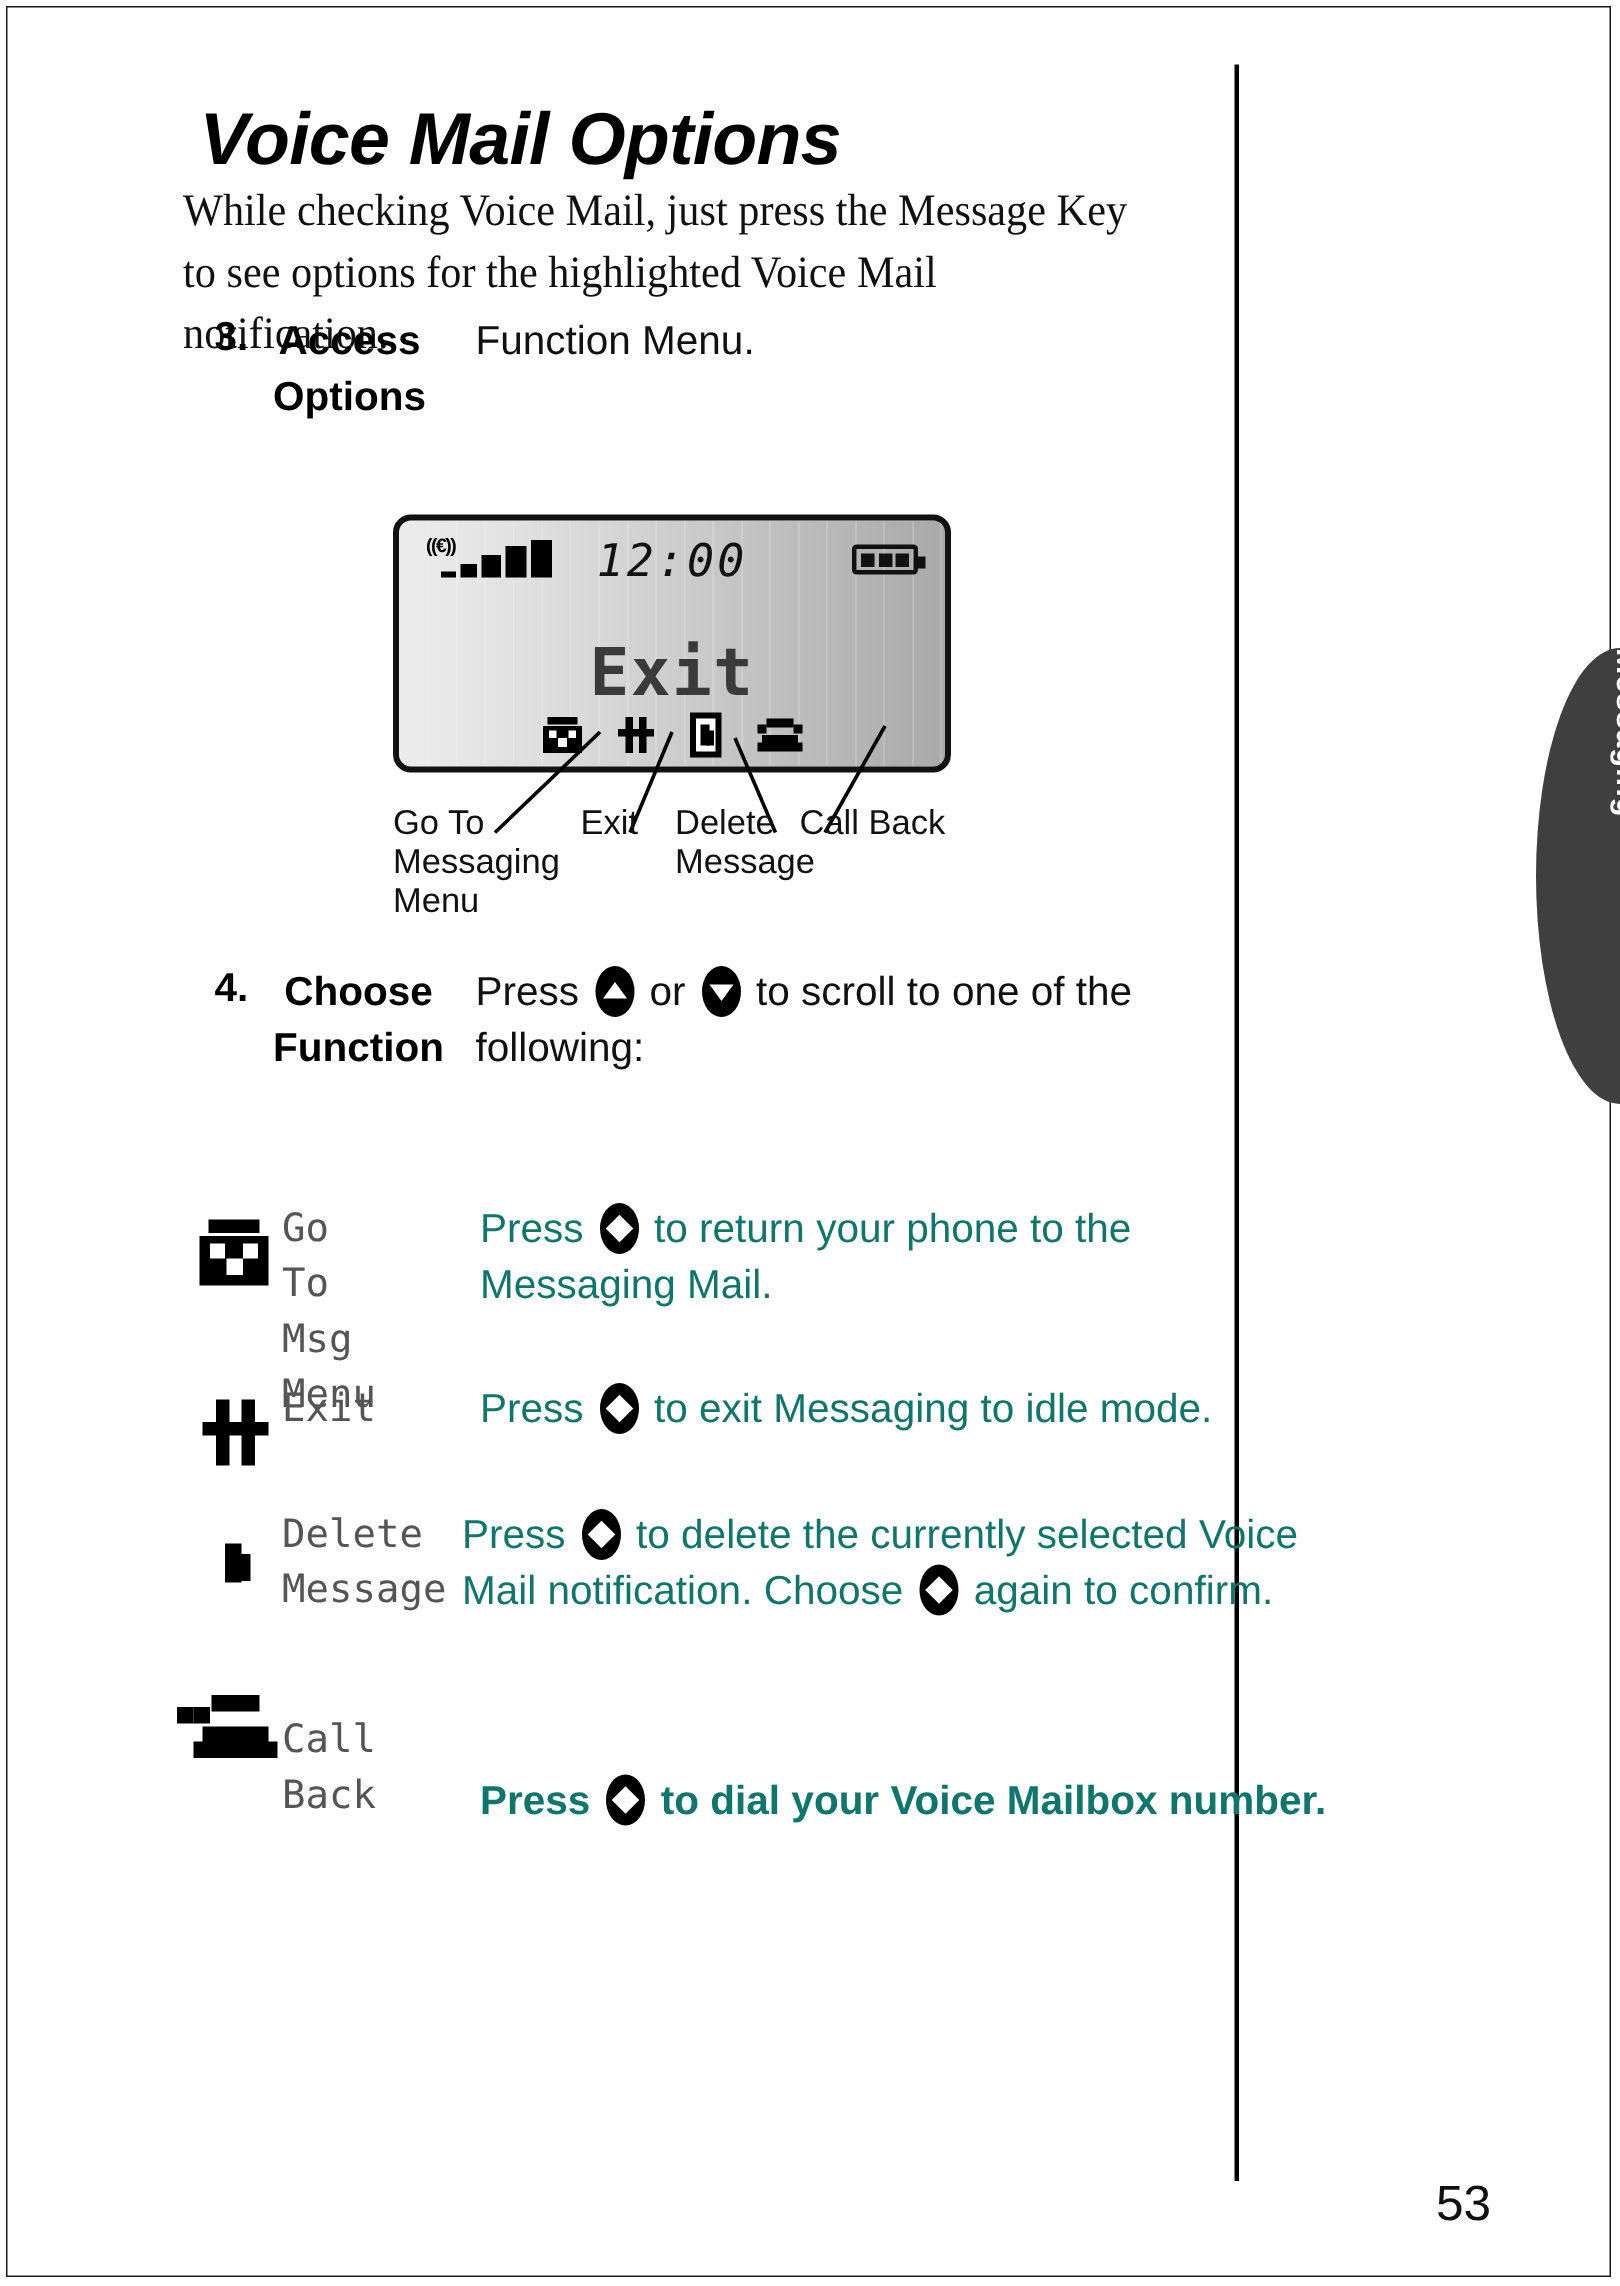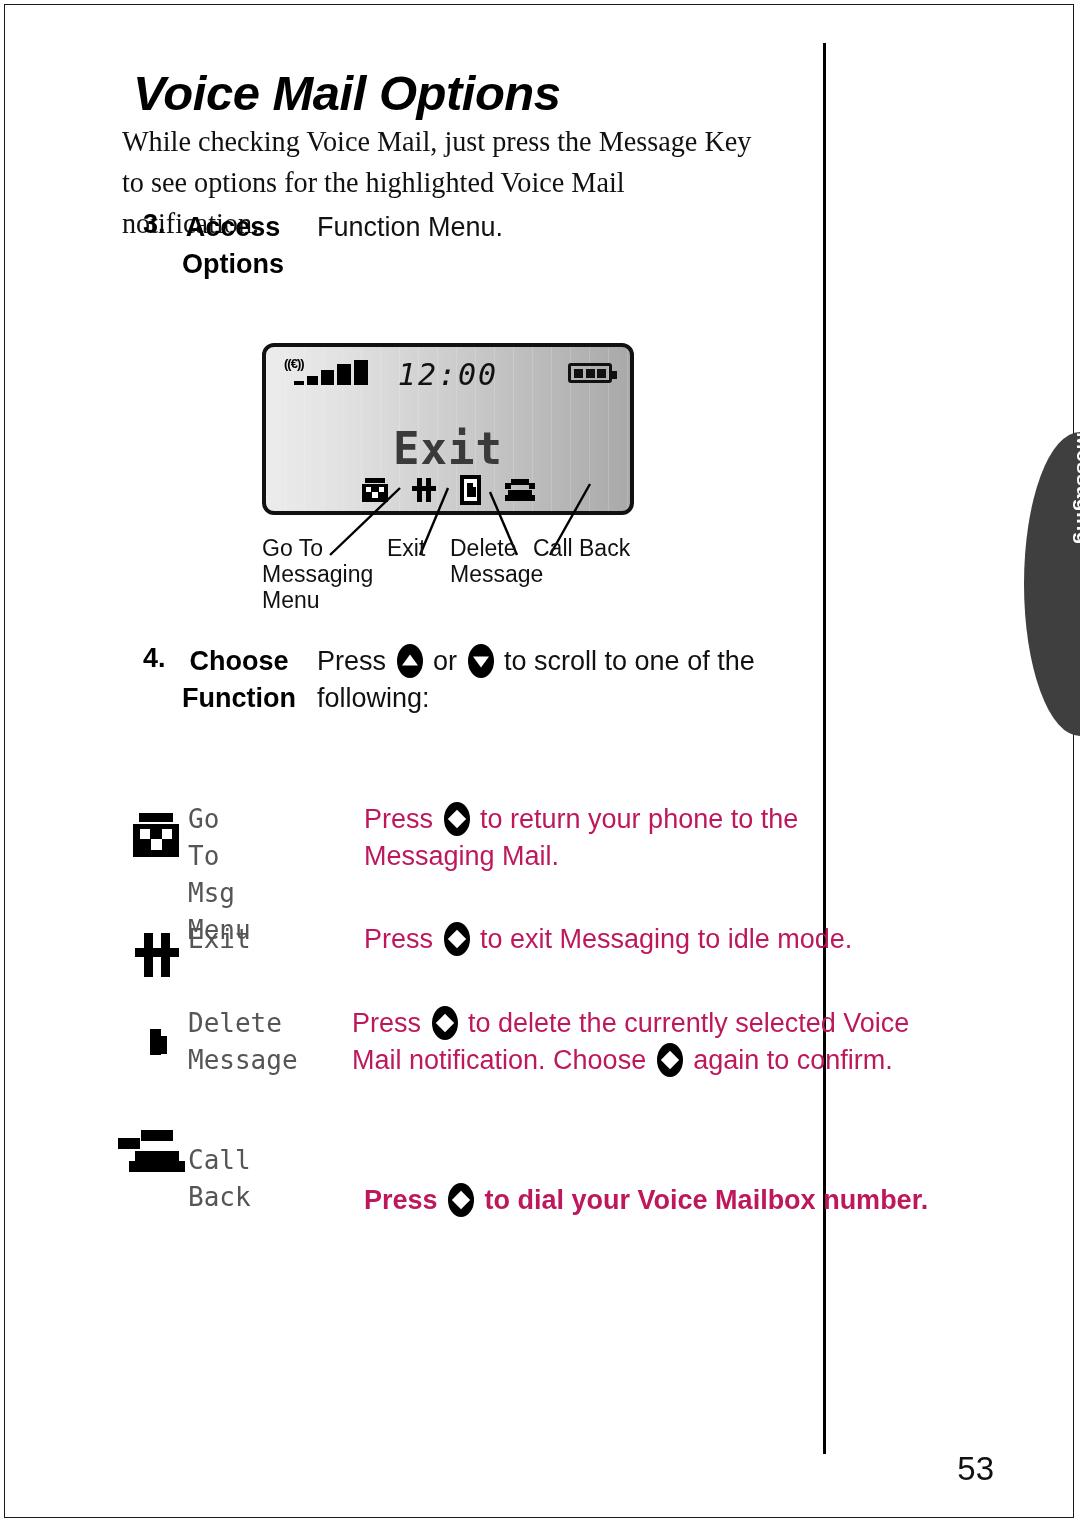--- a/index.html
+++ b/index.html
@@ -247,23 +247,22 @@
     position:absolute;
     font-family:"DejaVu Sans Mono", monospace;
     font-size:26px;
     line-height:37px;
     color:#555;
     white-space:pre-line;
     letter-spacing:0px;
   }
   .fn-text{
     position:absolute;
-    font-size:27px; line-height:37px; color:#be185d;
+    font-size:27px; line-height:37px; color:#0f766e;
     width:520px;
-    margin-left:44px;
   }
   .fn-text .ln{ display:block; white-space:nowrap;}
 
   
   .big-goto{ width:46px;height:44px; position:relative;}
   .big-goto .top{position:absolute;left:6px;top:0;width:34px;height:9px;background:#000;}
   .big-goto .body{position:absolute;left:0;top:11px;width:46px;height:33px;background:#000;}
   .big-goto .w1{position:absolute;left:7px;top:16px;width:10px;height:10px;background:#fff;}
   .big-goto .w2{position:absolute;left:29px;top:16px;width:10px;height:10px;background:#fff;}
   .big-goto .w3{position:absolute;left:18px;top:26px;width:11px;height:11px;background:#fff;}

